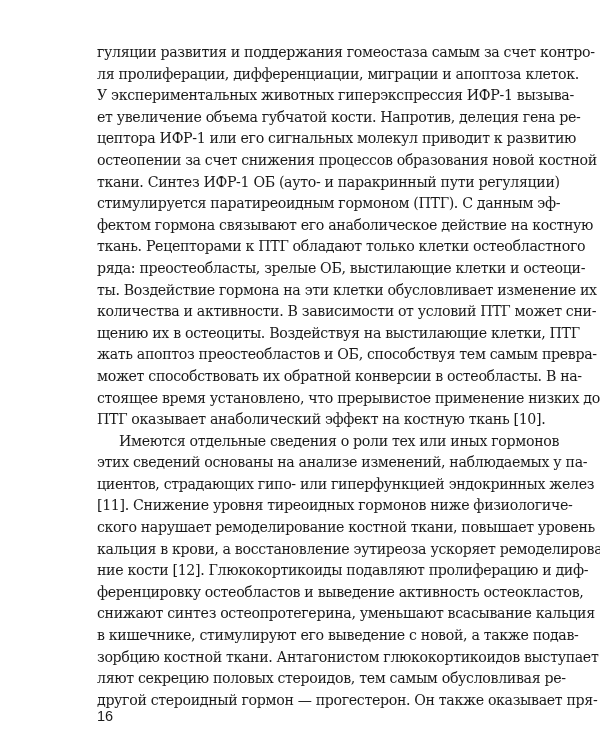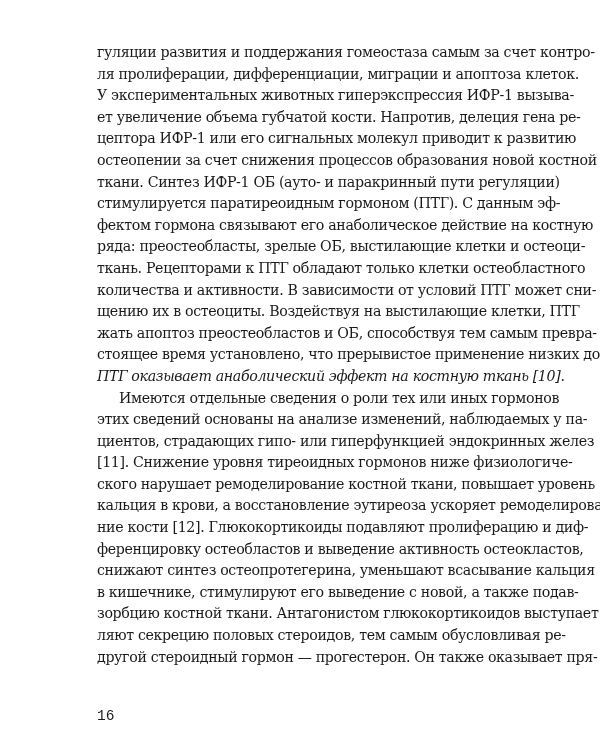--- a/index.html
+++ b/index.html
@@ -30,51 +30,52 @@
       text-align: justify;
       text-align-last: justify;
       height: 21.6px;
       overflow: visible;
     }
     .line.indent {
       padding-left: 22px;
     }
     .line.last {
       text-align-last: left;
-      font-style: italic;
     }
     .page-number {
       position: absolute;
       left: 97px;
       top: 708px;
-      font-family: Liberation Mono, monospace;
+      font-family: Liberation Sans, sans-serif;
       font-size: 14.5px;
       color: #1a1a1a;
     }
   </style>
 </head>
 <body>
 
 <div class="page">
 
   <div>
     <span class="line">гуляции развития и поддержания гомеостаза самым за счет контро-</span>
     <span class="line">ля пролиферации, дифференциации, миграции и апоптоза клеток.</span>
     <span class="line">У экспериментальных животных гиперэкспрессия ИФР-1 вызыва-</span>
     <span class="line">ет увеличение объема губчатой кости. Напротив, делеция гена ре-</span>
     <span class="line">цептора ИФР-1 или его сигнальных молекул приводит к развитию</span>
     <span class="line">остеопении за счет снижения процессов образования новой костной</span>
     <span class="line">ткани. Синтез ИФР-1 ОБ (ауто- и паракринный пути регуляции)</span>
     <span class="line">стимулируется паратиреоидным гормоном (ПТГ). С данным эф-</span>
     <span class="line">фектом гормона связывают его анаболическое действие на костную</span>
+    <span class="line">ткань. Рецепторами к ПТГ обладают только клетки остеобластного</span>
     <span class="line">ряда: преостеобласты, зрелые ОБ, выстилающие клетки и остеоци-</span>
-    <span class="line">ткань. Рецепторами к ПТГ обладают только клетки остеобластного</span>
+    <span class="line">ты. Воздействие гормона на эти клетки обусловливает изменение их</span>
     <span class="line">количества и активности. В зависимости от условий ПТГ может сни-</span>
     <span class="line">щению их в остеоциты. Воздействуя на выстилающие клетки, ПТГ</span>
     <span class="line">жать апоптоз преостеобластов и ОБ, способствуя тем самым превра-</span>
+    <span class="line">может способствовать их обратной конверсии в остеобласты. В на-</span>
     <span class="line">стоящее время установлено, что прерывистое применение низких доз</span>
     <span class="line last">ПТГ оказывает анаболический эффект на костную ткань [10].</span>
   </div>
 
   <div>
     <span class="line indent">Имеются отдельные сведения о роли тех или иных гормонов</span>
     <span class="line">этих сведений основаны на анализе изменений, наблюдаемых у па-</span>
     <span class="line">циентов, страдающих гипо- или гиперфункцией эндокринных желез</span>
     <span class="line">[11]. Снижение уровня тиреоидных гормонов ниже физиологиче-</span>
     <span class="line">ского нарушает ремоделирование костной ткани, повышает уровень</span>

